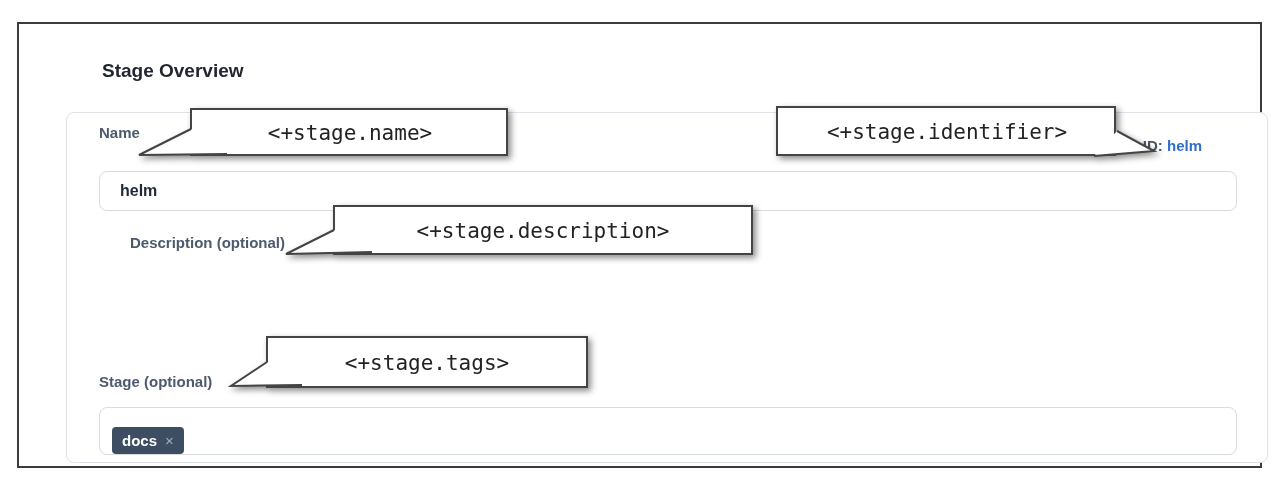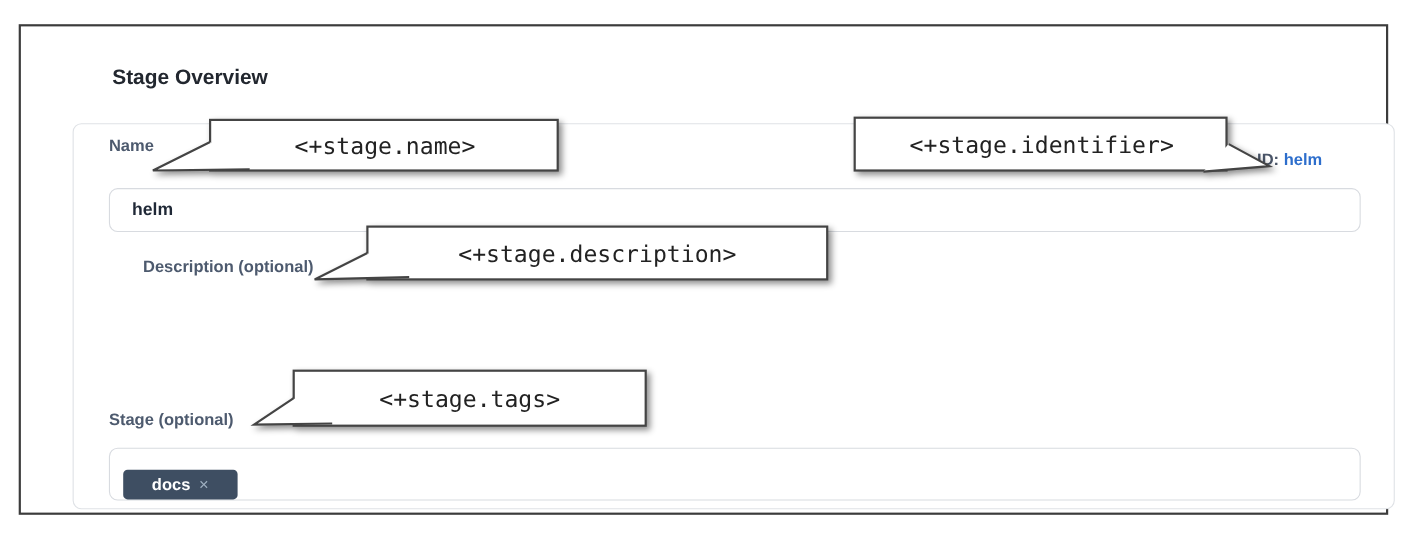--- a/index.html
+++ b/index.html
@@ -19,21 +19,21 @@
               border:1px solid #d8dbe0;border-radius:8px;background:#fff;}
   .textarea-wrap textarea{width:100%;height:100%;box-sizing:border-box;border:none;resize:none;
               border-radius:8px;background:transparent;outline:none;
               font-family:"Liberation Sans",sans-serif;font-size:16px;font-weight:600;color:#1f2836;
               padding:14px 20px;}
   .resize-handle{position:absolute;right:3px;bottom:3px;width:12px;height:12px;cursor:nwse-resize;}
   .tags-input{position:absolute;left:80px;top:383px;width:1138px;height:48px;box-sizing:border-box;
               border:1px solid #d8dbe0;border-radius:8px;background:#fff;display:flex;
               align-items:center;padding:0 12px;}
   .tag-chip{display:inline-flex;align-items:center;gap:8px;background:#3e4e62;color:#fff;
-            border-radius:4px;padding:5px 26px;font-size:15px;font-weight:600;cursor:default;margin-top:19px;}
+            border-radius:4px;padding:5px 10px;font-size:15px;font-weight:600;cursor:default;margin-top:19px;}
   .tag-chip .remove{color:#9fb0c1;font-weight:400;font-size:15px;cursor:pointer;line-height:1;}
   .id-line{position:absolute;top:113px;right:58px;font-size:15px;font-weight:600;}
   .id-line .id-label{color:#4a5568;}
   .id-line .id-value{color:#2d6ecc;cursor:pointer;}
   .callout{position:absolute;filter:drop-shadow(3px 3px 3px rgba(0,0,0,0.45));}
   .callout text{font-family:"DejaVu Sans Mono","Liberation Mono",monospace;font-size:21px;fill:#222;}
 </style>
 </head>
 <body>
 

